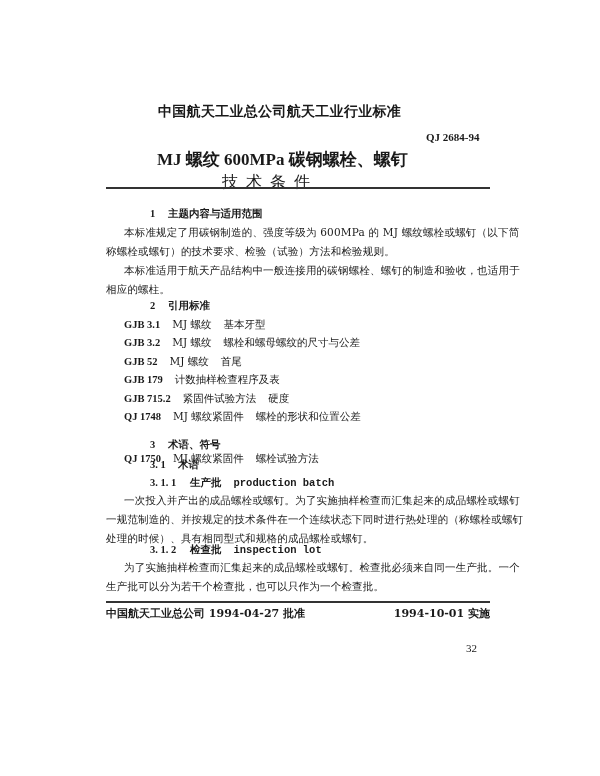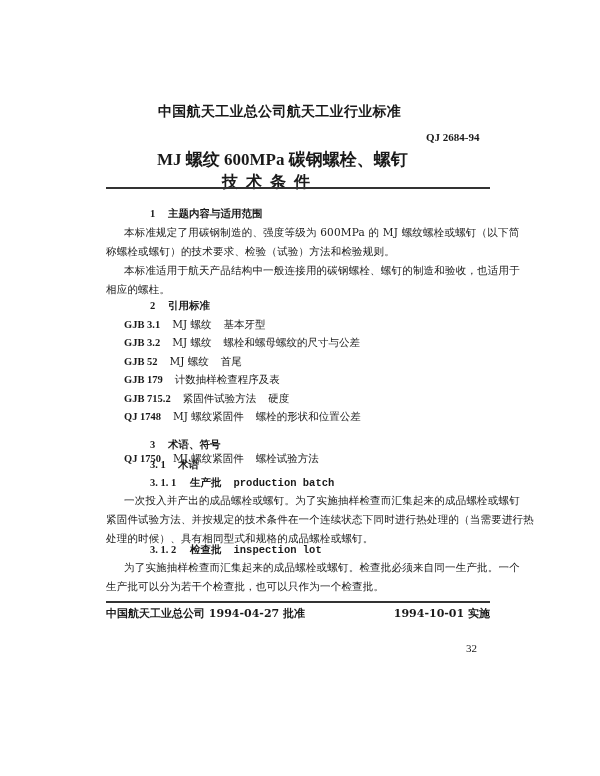--- a/index.html
+++ b/index.html
@@ -4,21 +4,21 @@
 <style>
   html, body { margin: 0; padding: 0; }
   body {
     width: 600px; height: 776px; background: #ffffff; position: relative; overflow: hidden;
     font-family: "DejaVu Serif", "Liberation Serif", serif; color: #1a1a1a;
   }
   .abs { position: absolute; white-space: nowrap; }
   .hdr { left: 158px; top: 103px; font-family: "DejaVu Sans", sans-serif; font-size: 14px; font-weight: bold; letter-spacing: 0.3px; }
   .code { left: 426px; top: 131px; font-family: "Liberation Serif", serif; font-size: 11px; font-weight: bold; }
   .title { left: 157px; top: 148px; font-size: 17px; font-weight: bold; font-family: "Liberation Serif", "DejaVu Serif", serif; }
-  .subtitle { left: 222px; top: 172px; font-size: 16px; font-weight: bold; letter-spacing: 8px; font-family: "DejaVu Sans", sans-serif; text-align: center; }
+  .subtitle { left: 222px; top: 172px; font-size: 16px; font-weight: normal; letter-spacing: 8px; font-family: "DejaVu Sans", sans-serif; text-align: center; }
   .rule { position: absolute; left: 106px; width: 384px; height: 1.5px; background: #333; }
   .h { font-family: "DejaVu Sans", sans-serif; font-size: 10.5px; font-weight: bold; margin-left: 44px; }
   .h .num { display: inline-block; font-family: "Liberation Serif", serif; font-weight: bold; }
   .p { font-size: 10.5px; font-family: "DejaVu Serif", serif; letter-spacing: 0.2px; }
   .ref { font-size: 10.5px; }
   .ref span { display: inline-block; }
   .ref .code-id { font-family: "Liberation Serif", serif; font-weight: bold; margin-right: 12px; }
   .ref .t1 { margin-right: 12px; }
   .term-en { font-family: Liberation Mono, monospace; font-weight: bold; margin-left: 12px; }
   .footer { font-size: 11px; font-weight: bold; }
@@ -71,21 +71,21 @@
 <div class="abs h" style="left:106px; top:438px;">
   <span class="num" style="width:18px;">3</span><span>术语、符号</span>
 </div>
 <div class="abs h" style="left:106px; top:458px;">
   <span class="num" style="width:28px;">3. 1</span><span>术语</span>
 </div>
 <div class="abs h" style="left:106px; top:476px;">
   <span class="num" style="width:40px;">3. 1. 1</span><span>生产批</span><span class="term-en">production batch</span>
 </div>
 <div class="abs p" style="left:124px; top:494px;">一次投入并产出的成品螺栓或螺钉。为了实施抽样检查而汇集起来的成品螺栓或螺钉</div>
-<div class="abs p" style="left:106px; top:513px;">紧固件试验方法、并按规定的技术条件在一个连续状态下同时进行热处理的（当需要进行热</div>
+<div class="abs p" style="left:106px; top:513px;">一规范制造的、并按规定的技术条件在一个连续状态下同时进行热处理的（称螺栓或螺钉</div>
 <div class="abs p" style="left:106px; top:532px;">处理的时候）、具有相同型式和规格的成品螺栓或螺钉。</div>
 
 <div class="abs h" style="left:106px; top:543px;">
   <span class="num" style="width:40px;">3. 1. 2</span><span>检查批</span><span class="term-en">inspection lot</span>
 </div>
 <div class="abs p" style="left:124px; top:561px;">为了实施抽样检查而汇集起来的成品螺栓或螺钉。检查批必须来自同一生产批。一个</div>
 <div class="abs p" style="left:106px; top:580px;">生产批可以分为若干个检查批，也可以只作为一个检查批。</div>
 
 <div class="rule" style="top:601px;"></div>
 

